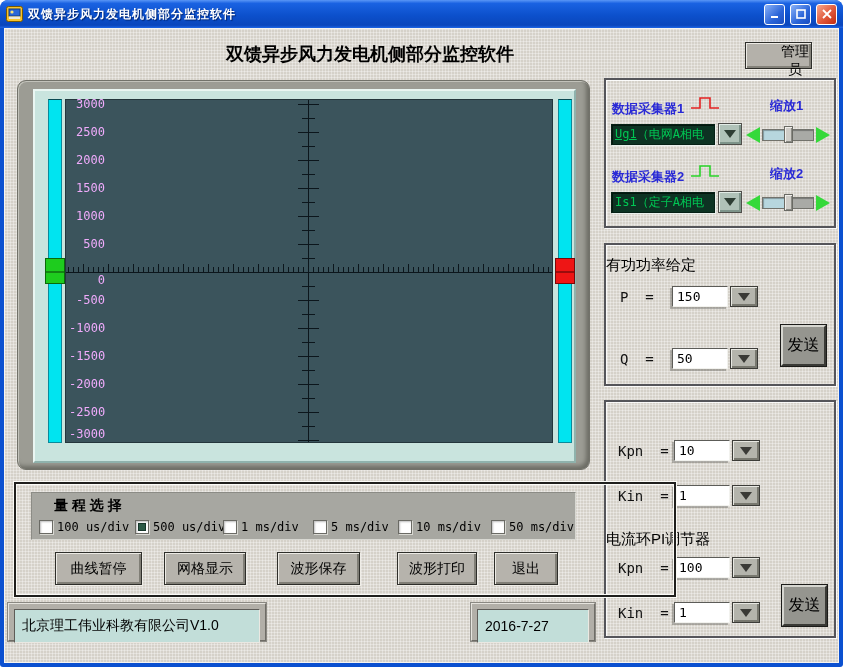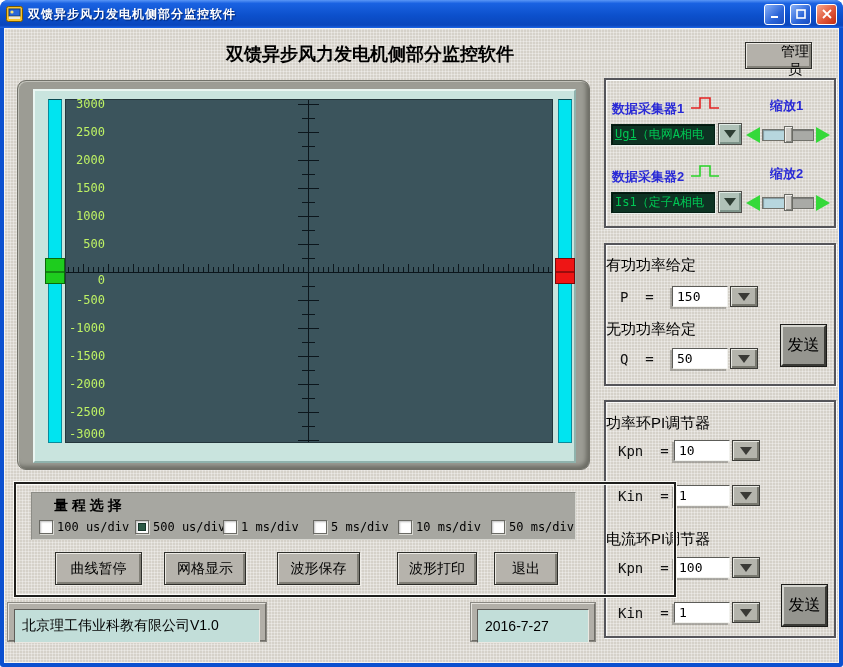--- a/index.html
+++ b/index.html
@@ -46,21 +46,21 @@
   .xticks-s { position: absolute; left: 0; right: 0; top: 167px; height: 5px;
     background: repeating-linear-gradient(90deg, transparent 0 2px, #0c161c 2px 3px, transparent 3px 5px); }
   .xticks-l { position: absolute; left: 0; right: 0; top: 164px; height: 8px;
     background: repeating-linear-gradient(90deg, transparent 0 17px, #0c161c 17px 18px, transparent 18px 25px); }
   .yaxis-line { position: absolute; top: 0; bottom: 0; left: 242px; width: 1px; background: #0c161c; }
   .yticks-s { position: absolute; top: 0; bottom: 0; left: 236px; width: 13px;
     background: repeating-linear-gradient(180deg, transparent 0 4px, #0c161c 4px 5px, transparent 5px 14px); }
   .yticks-l { position: absolute; top: 0; bottom: 0; left: 232px; width: 21px;
     background: repeating-linear-gradient(180deg, transparent 0 4px, #0c161c 4px 5px, transparent 5px 28px); }
   .ylab { position: absolute; left: 3px; width: 36px; text-align: right;
-    font-family: "DejaVu Sans Mono", monospace; font-size: 12px; line-height: 12px; color: #bef264; }
+    font-family: "DejaVu Sans Mono", monospace; font-size: 12px; line-height: 12px; color: #f0abfc; }
   .vtrack { position: absolute; top: 8px; width: 14px; height: 344px; background: #00e4f0;
     border: 1px solid #0a8a9a; border-top-color: #0a4a52; }
   .vhandle { position: absolute; top: 167px; width: 20px; height: 26px; cursor: pointer; }
   .vhandle.green { background: #1ecc1e; border: 1px solid #0a6a0a; }
   .vhandle.red { background: #ee1515; border: 1px solid #7a0808; }
   .vhandle::after { content: ""; position: absolute; left: 0; right: 0; top: 12px; height: 2px;
     background: rgba(0,0,0,.35); }
 
   
   .groupbox { position: absolute; border: 2px solid #55555a;
@@ -236,31 +236,29 @@
       </div>
     </div>
 
     <div class="groupbox" style="left:600px;top:215px;width:232px;height:143px">
       <div class="panel-title" style="top:11px">有功功率给定</div>
       <span class="eqlabel" style="left:14px;top:44px">P  =</span>
       <input class="numinput" style="left: 66px; top: 41px;" value="150">
       <button class="combo-btn gray" style="left:124px;top:41px">
         <span class="tri-down"></span>
       </button>
-      <div class="panel-title" style="top:75px">无功功率给定</div>
       <span class="eqlabel" style="left:14px;top:106px">Q  =</span>
       <input class="numinput" style="left: 66px; top: 103px;" value="50">
       <button class="combo-btn gray" style="left:124px;top:103px">
         <span class="tri-down"></span>
       </button>
       <button class="send-btn" style="left:175px;top:80px">发送</button>
     </div>
 
     <div class="groupbox" style="left:600px;top:372px;width:232px;height:238px">
-      <div class="panel-title" style="top:12px">功率环PI调节器</div>
       <span class="eqlabel" style="left:12px;top:41px">Kpn  =</span>
       <input class="numinput" style="left: 68px; top: 38px;" value="10">
       <button class="combo-btn gray" style="left:126px;top:38px">
         <span class="tri-down"></span>
       </button>
       <span class="eqlabel" style="left:12px;top:86px">Kin  =</span>
       <input class="numinput" style="left: 68px; top: 83px;" value="1">
       <button class="combo-btn gray" style="left:126px;top:83px">
         <span class="tri-down"></span>
       </button>

